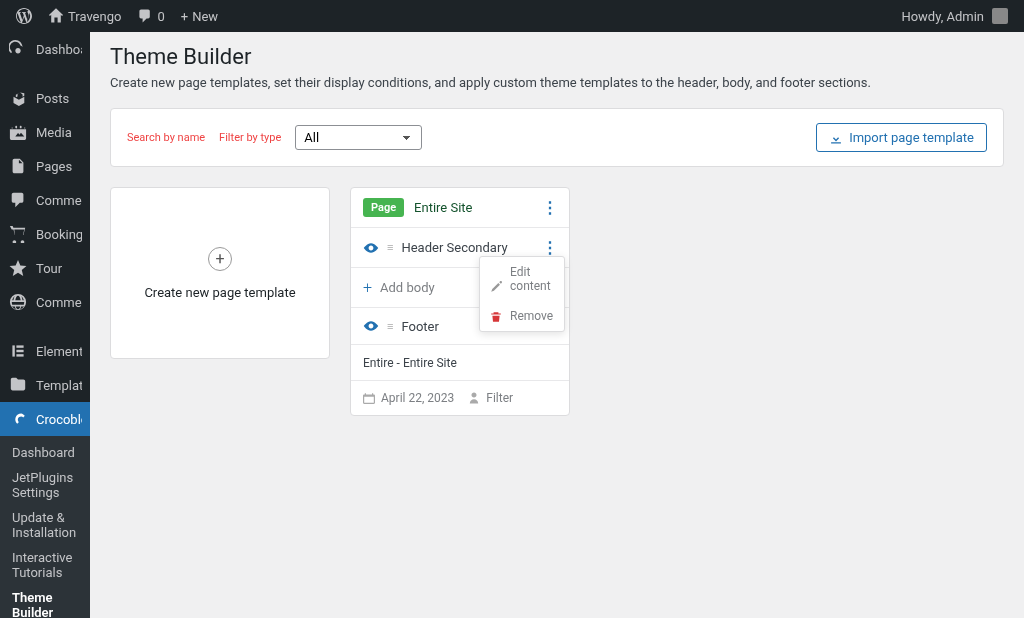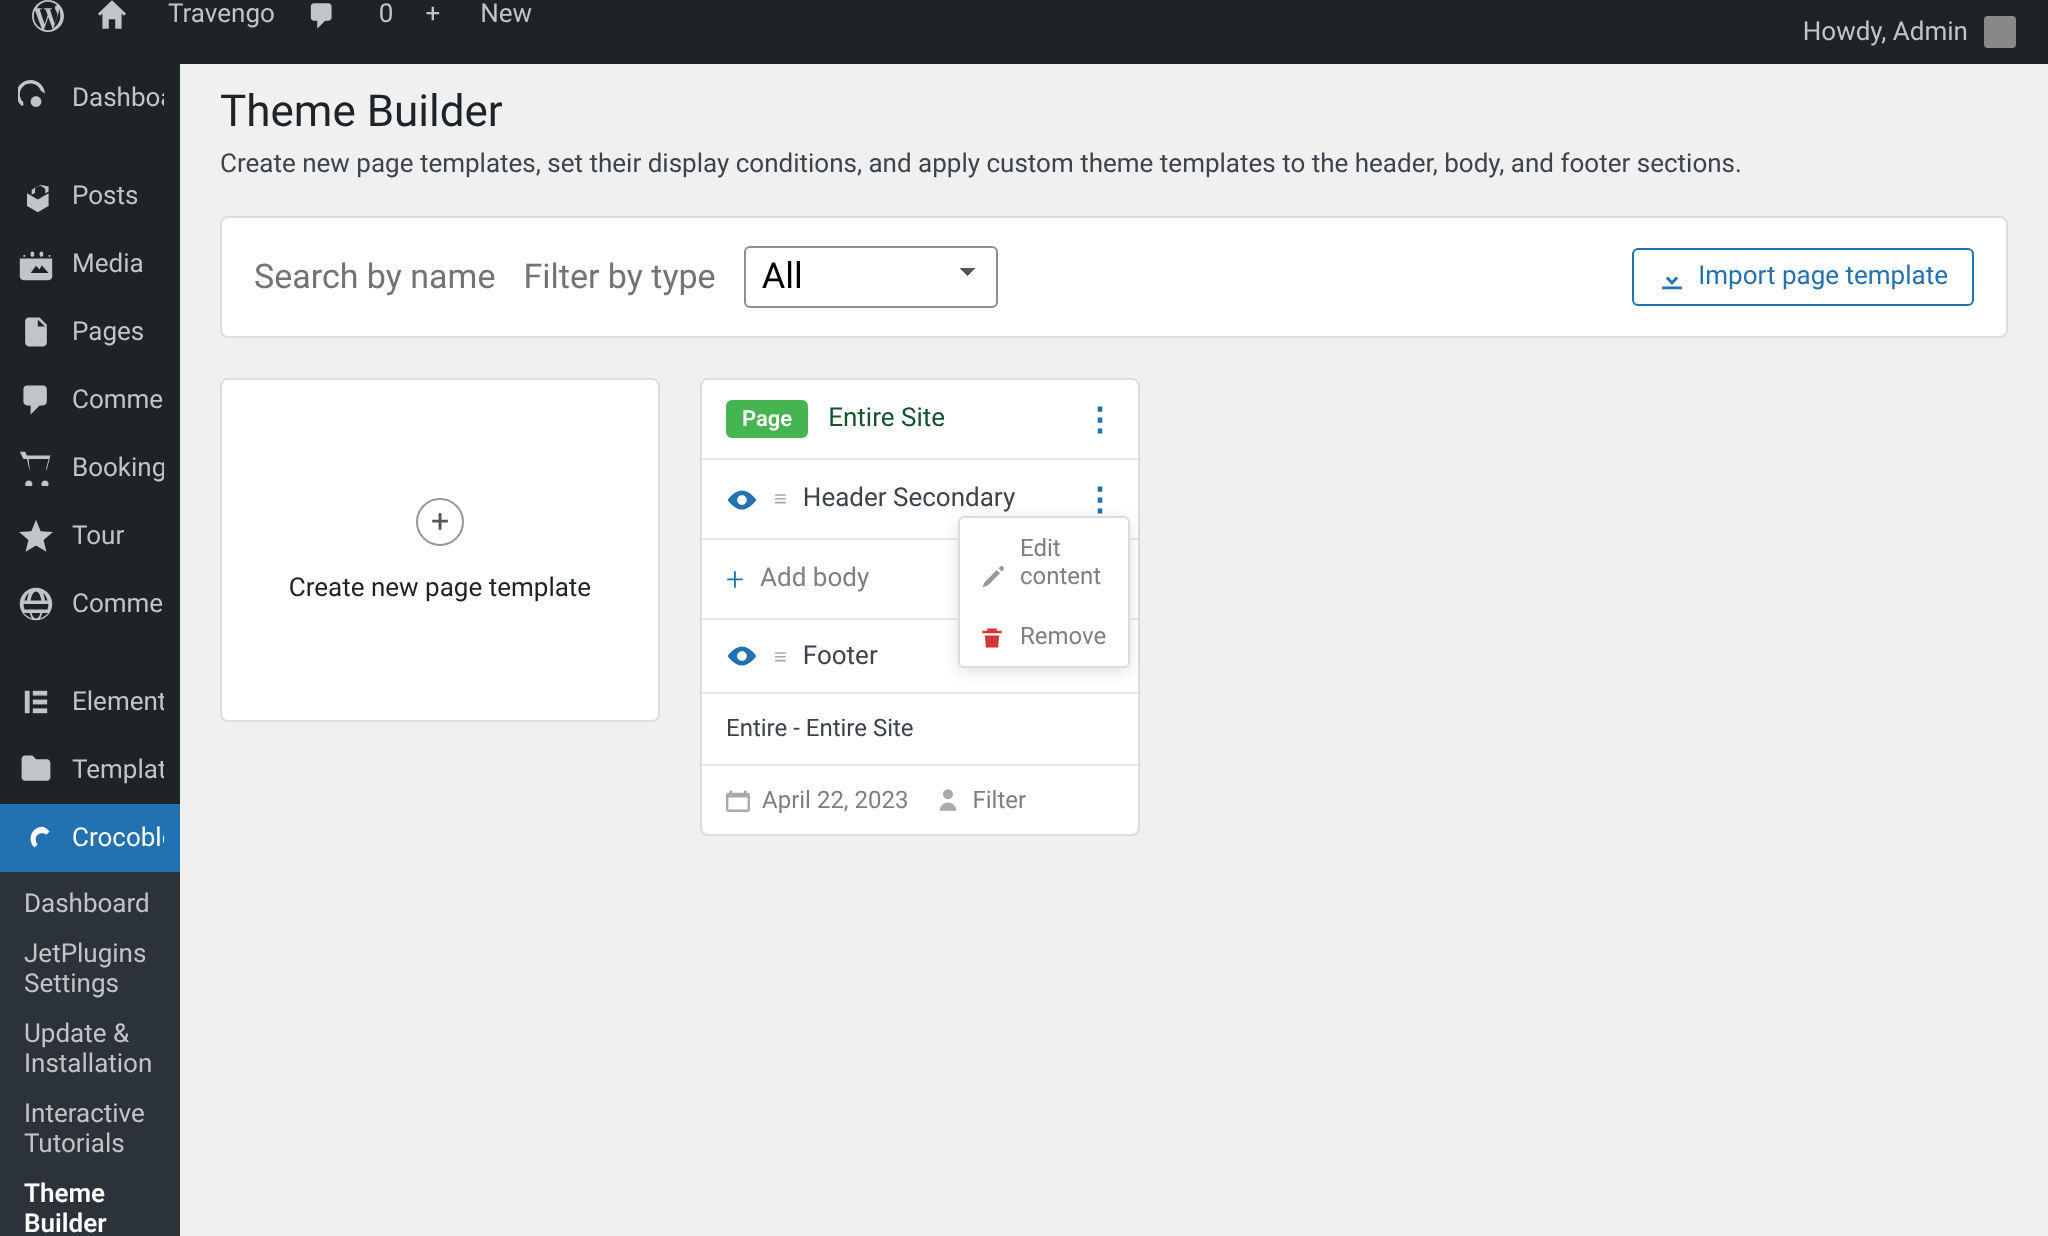--- a/index.html
+++ b/index.html
@@ -1,40 +1,40 @@
 <!DOCTYPE html>
 <html><head>
 <meta charset="utf-8">
 <style>
 *{margin:0;padding:0;box-sizing:border-box;font-family:-apple-system,BlinkMacSystemFont,"Segoe UI",Roboto,sans-serif}
 body{background:#f0f0f1;color:#3c434a;font-size:13px;overflow:hidden}
 .topbar{height:32px;background:#1d2327;color:#c3c4c7;display:flex;align-items:center;padding:0 8px;font-size:13px}
 .topbar-left{display:flex;align-items:center;gap:0}
-.topbar-item{display:flex;align-items:flex-start;gap:20px;padding:0 8px;height:32px;cursor:pointer}
+.topbar-item{display:flex;align-items:center;gap:4px;padding:0 8px;height:32px;cursor:pointer}
 .topbar-right{margin-left:auto;display:flex;align-items:center;gap:8px;padding:0 8px}
 .avatar{width:16px;height:16px;background:#888;border-radius:2px}
 .layout{display:flex;height:calc(100vh - 32px)}
 .sidebar{width:90px;background:#1d2327;color:#c3c4c7;overflow-y:auto;flex-shrink:0;font-size:13px}
 .sidebar.expanded{width:160px}
 .menu-item{display:flex;align-items:center;gap:8px;padding:7px 8px;cursor:pointer;color:#c3c4c7;position:relative}
 .menu-item.active{background:#2271b1;color:#fff}
 .menu-item.active::after{content:'';position:absolute;right:-8px;top:50%;transform:translateY(-50%);border:8px solid transparent;border-right-color:#f0f0f1}
 .menu-icon{width:20px;height:20px;display:flex;align-items:center;justify-content:center;font-size:16px;flex-shrink:0}
 .menu-label{font-size:13px;white-space:nowrap;overflow:hidden}
 .submenu{background:#2c3338;padding:4px 0}
 .submenu-item{padding:5px 12px;font-size:13px;color:#c3c4c7;cursor:pointer}
 .submenu-item.current{color:#fff;font-weight:600}
 .separator{height:5px;background:transparent;margin:5px 0}
 .main{flex:1;padding:12px 20px;overflow-y:auto}
 .page-title{font-size:22px;font-weight:400;color:#1d2327;margin-bottom:6px}
 .page-desc{font-size:13px;color:#3c434a;margin-bottom:18px}
 .toolbar{background:#fff;border:1px solid #dcdcde;border-radius:4px;padding:14px 16px;display:flex;align-items:center;gap:14px;margin-bottom:20px}
-.toolbar-label{font-size:17px;color:#737373}
+.toolbar-label{font-size:11px;color:#ef4444}
 .search-input{border:1px solid #8c8f94;border-radius:3px;padding:4px 8px;font-size:13px;width:130px}
-.type-select{border:1px solid #8c8f94;border-radius:3px;padding:4px 24px 4px 8px;font-size:18px;background:#fff;width:127px;appearance:none;background-image:linear-gradient(45deg,transparent 50%,#555 50%),linear-gradient(135deg,#555 50%,transparent 50%);background-position:calc(100% - 14px) 10px,calc(100% - 10px) 10px;background-size:4px 4px,4px 4px;background-repeat:no-repeat}
+.type-select{border:1px solid #8c8f94;border-radius:3px;padding:4px 24px 4px 8px;font-size:13px;background:#fff;width:127px;appearance:none;background-image:linear-gradient(45deg,transparent 50%,#555 50%),linear-gradient(135deg,#555 50%,transparent 50%);background-position:calc(100% - 14px) 10px,calc(100% - 10px) 10px;background-size:4px 4px,4px 4px;background-repeat:no-repeat}
 .import-btn{margin-left:auto;border:1px solid #2271b1;color:#2271b1;background:#fff;border-radius:3px;padding:6px 12px;font-size:13px;cursor:pointer;display:flex;align-items:center;gap:6px}
 .cards{display:flex;gap:20px;align-items:flex-start}
 .card{width:220px;background:#fff;border:1px solid #dcdcde;border-radius:4px}
 .create-card{height:172px;display:flex;flex-direction:column;align-items:center;justify-content:center;gap:14px;cursor:pointer}
 .plus-circle{width:24px;height:24px;border:1px solid #999;border-radius:50%;display:flex;align-items:center;justify-content:center;color:#555;font-size:16px}
 .create-label{font-size:13px;color:#1d2327}
 .template-card{width:220px}
 .card-header{padding:10px 12px;display:flex;align-items:center;gap:10px;border-bottom:1px solid #e8e8ea}
 .badge{background:#46b450;color:#fff;font-size:11px;font-weight:600;padding:3px 8px;border-radius:3px}
 .card-title{font-size:13px;font-weight:400;color:#14532d}

